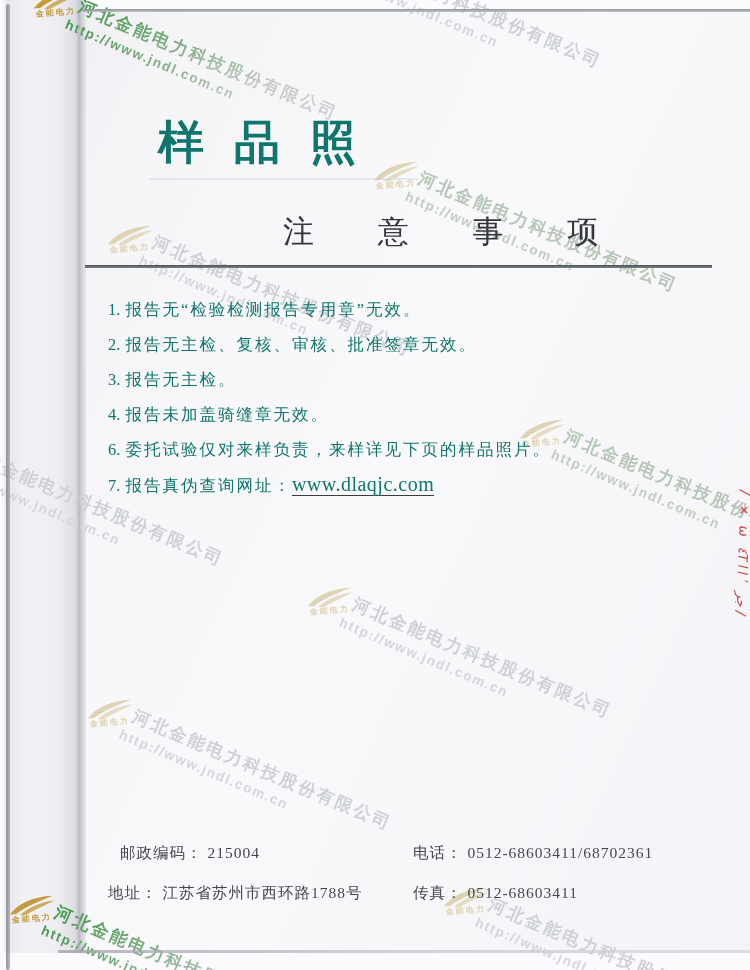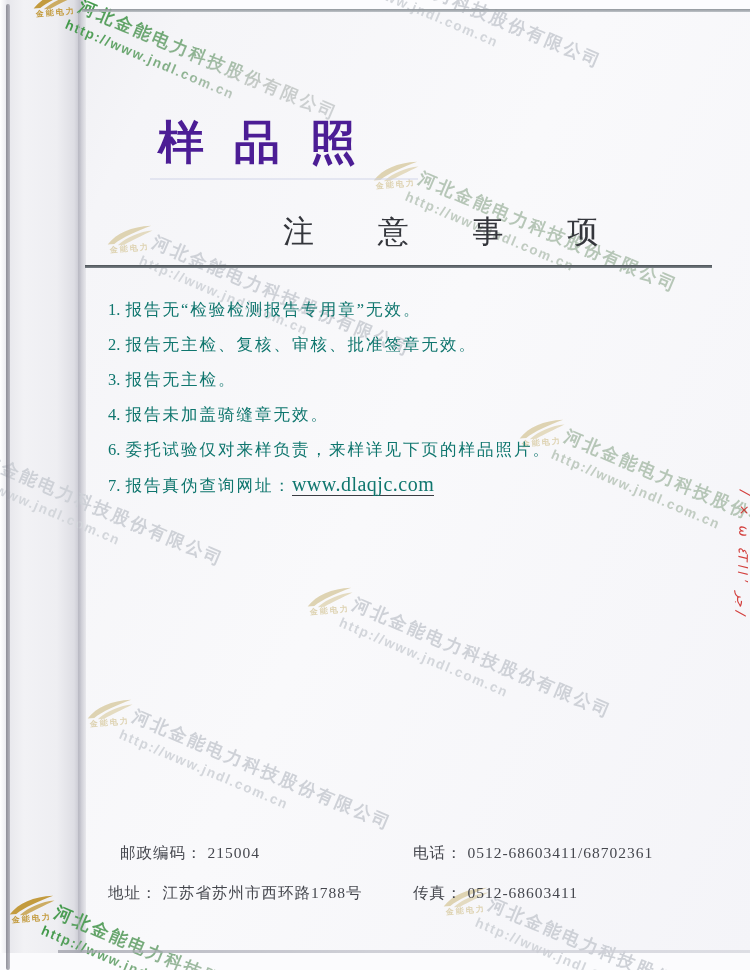--- a/index.html
+++ b/index.html
@@ -33,21 +33,21 @@
   .wm-rot{position:absolute;left:58px;top:4px;transform:rotate(23deg);transform-origin:0 0;white-space:nowrap;
     font-family:"Liberation Sans","DejaVu Sans",sans-serif;font-weight:600}
   .wm-company{font-size:17.5px;letter-spacing:2.5px}
   .wm-url{font-size:13.5px;letter-spacing:1.6px;margin-top:3px;margin-left:-5px}
   .v-faint .wm-company{color:#ced1d7}.v-faint .wm-url{color:#d3d6db}
   .v-glight .wm-company{color:#b6c6b7}.v-glight .wm-url{color:#c1ccc2}
   .v-fade .wm-line{background:linear-gradient(150deg,#389641 0%,#7fad83 38%,#c6cac8 68%,#d0d3d7 100%);
     -webkit-background-clip:text;background-clip:text;color:#7fad83;color:transparent}
   
   .ghost-title{position:absolute;left:158px;top:112px;z-index:1;font-size:46px;letter-spacing:30px;
-    color:#4c1d95;font-weight:bold;white-space:nowrap}
+    color:#0f766e;font-weight:bold;white-space:nowrap}
   .ghost-line{position:absolute;left:150px;top:178px;width:268px;height:2px;background:rgba(203,209,230,.45);z-index:1}
   
   .title{position:absolute;left:283px;top:190px;z-index:3;font-size:31px;letter-spacing:28px;
     color:#34363c;font-weight:400;white-space:nowrap}
   .rule{position:absolute;left:85px;top:265px;width:627px;height:3px;z-index:3;
     background:linear-gradient(180deg,#4c5257,#7b8288)}
   .notes{position:absolute;left:108px;top:298px;width:584px;z-index:3;color:#0f766e}
   .note{padding-left:20px;text-indent:-20px;font-size:16.5px;letter-spacing:2px;line-height:23px;
     margin-bottom:12px}
   .note .no{margin-right:5px;letter-spacing:0}

